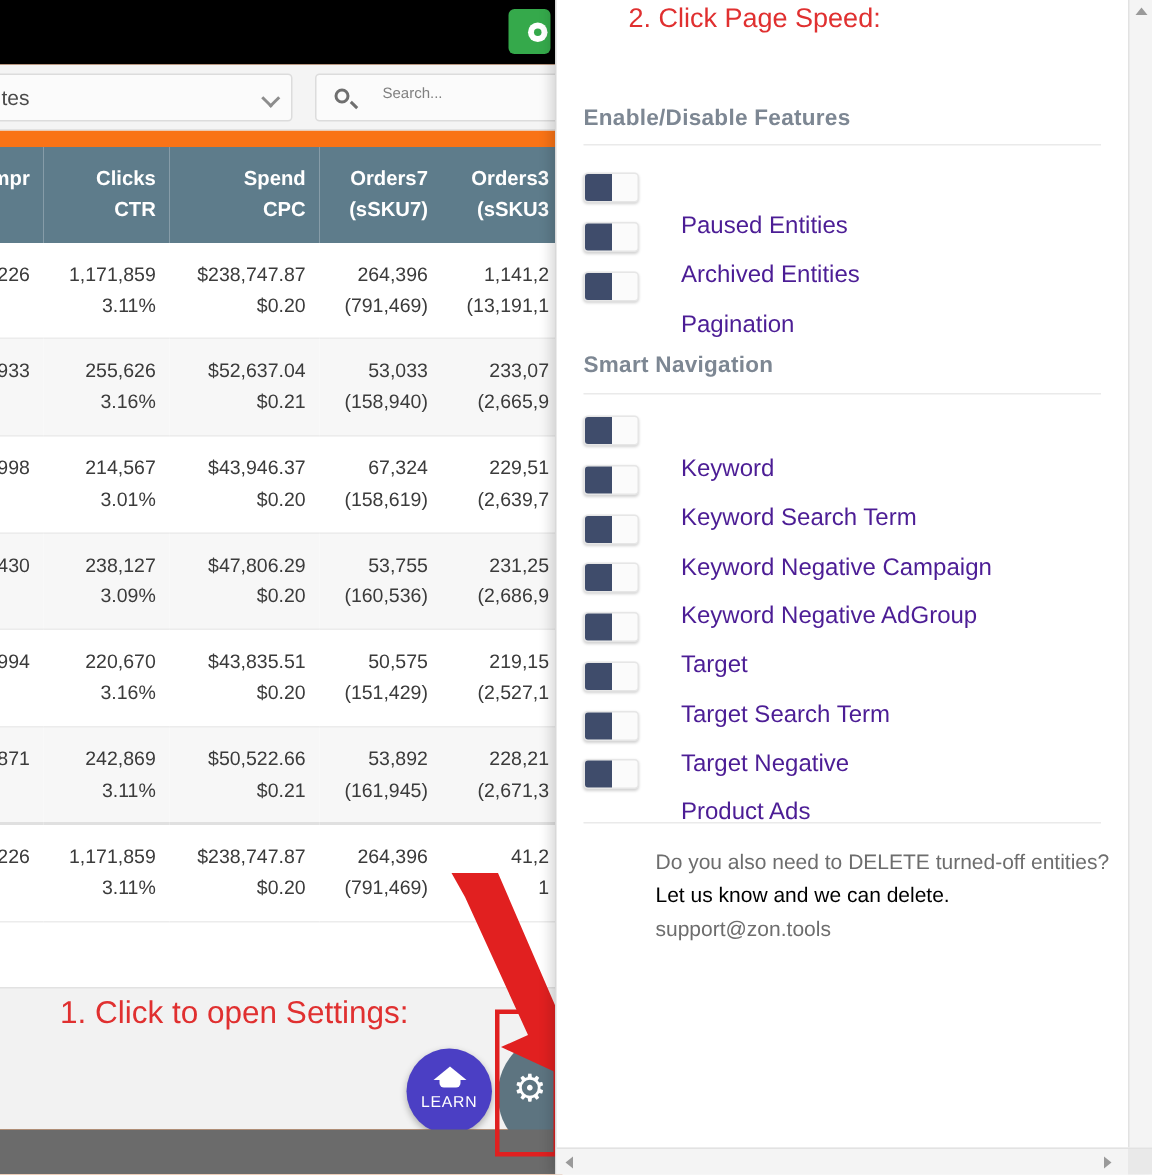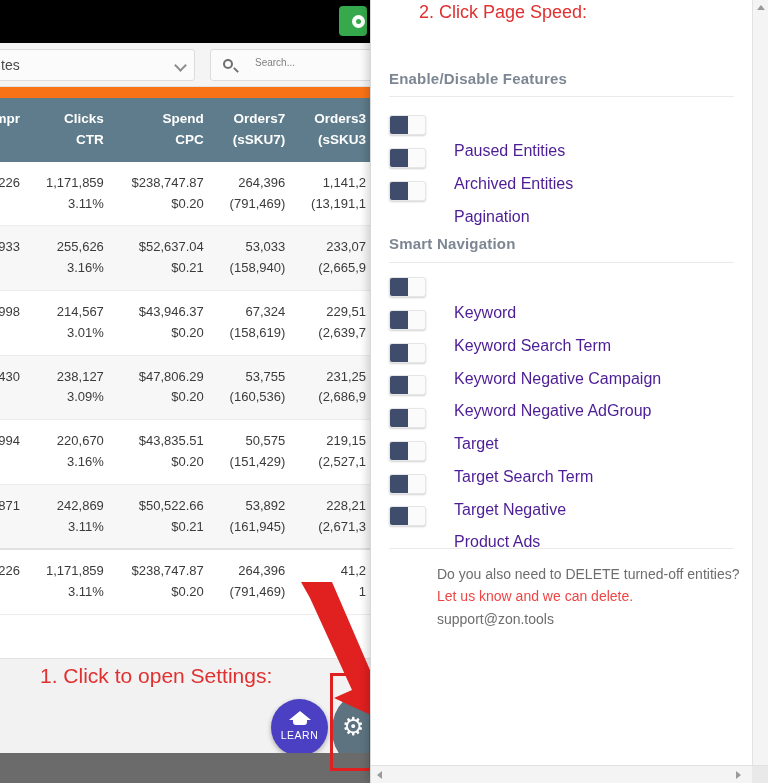--- a/index.html
+++ b/index.html
@@ -175,21 +175,21 @@
     background:#3f4c6b; border-radius:2px 0 0 2px;
   }
   .toggle-label {
     position:absolute; left:65px; top:2px; font-size:16px; color:#4c1d95;
     white-space:nowrap;
     margin-top:28px;
   }
 
   .footnote { position:absolute; left:18px; font-size:14px; white-space:nowrap;margin-left:48px;}
   #fn1 { top:566px; color:#6d6d6d; }
-  #fn2 { top:588px; color:#ef4444; }
+  #fn2 { top:588px; color:#000000; }
   #fn3 { top:611px; color:#6d6d6d; }
 
   
   #v-scroll {
     position:absolute; right:0; top:0; width:16px; height:765px;
     background:#f4f4f4; border-left:1px solid #e2e2e2;
   }
   #v-scroll .up {
     position:absolute; left:4px; top:5px; width:0; height:0;
     border-left:4px solid transparent; border-right:4px solid transparent;

